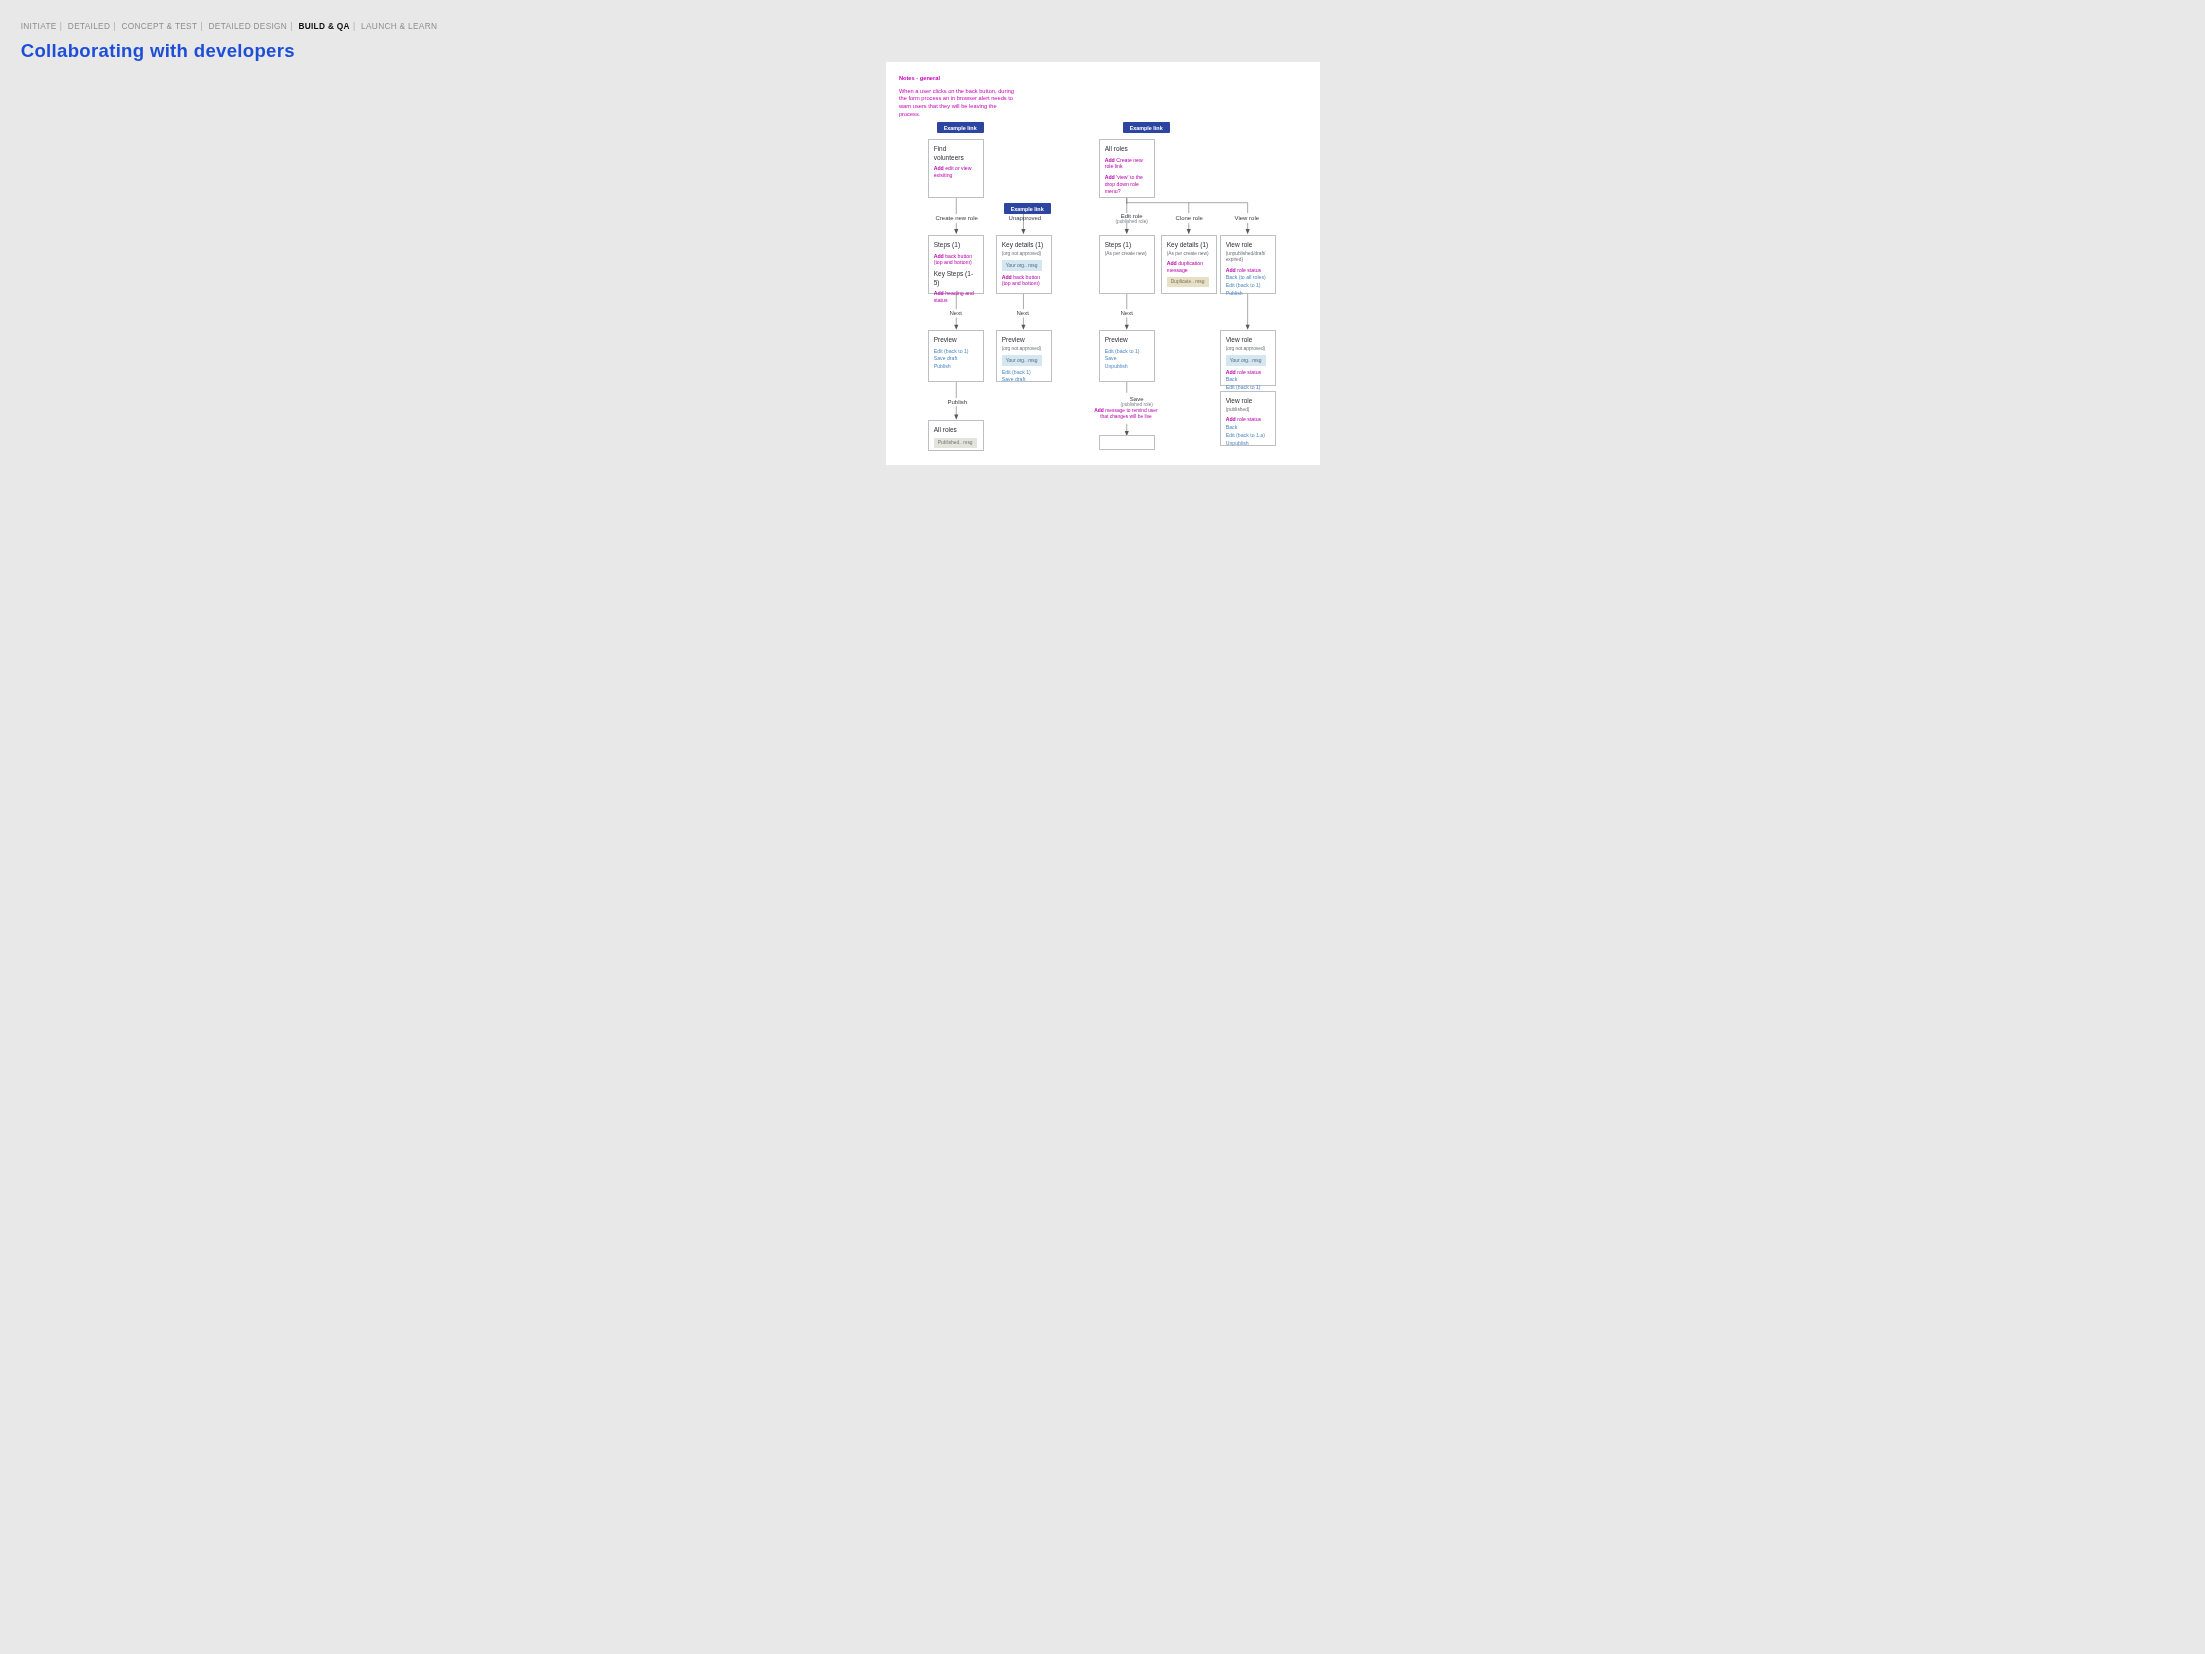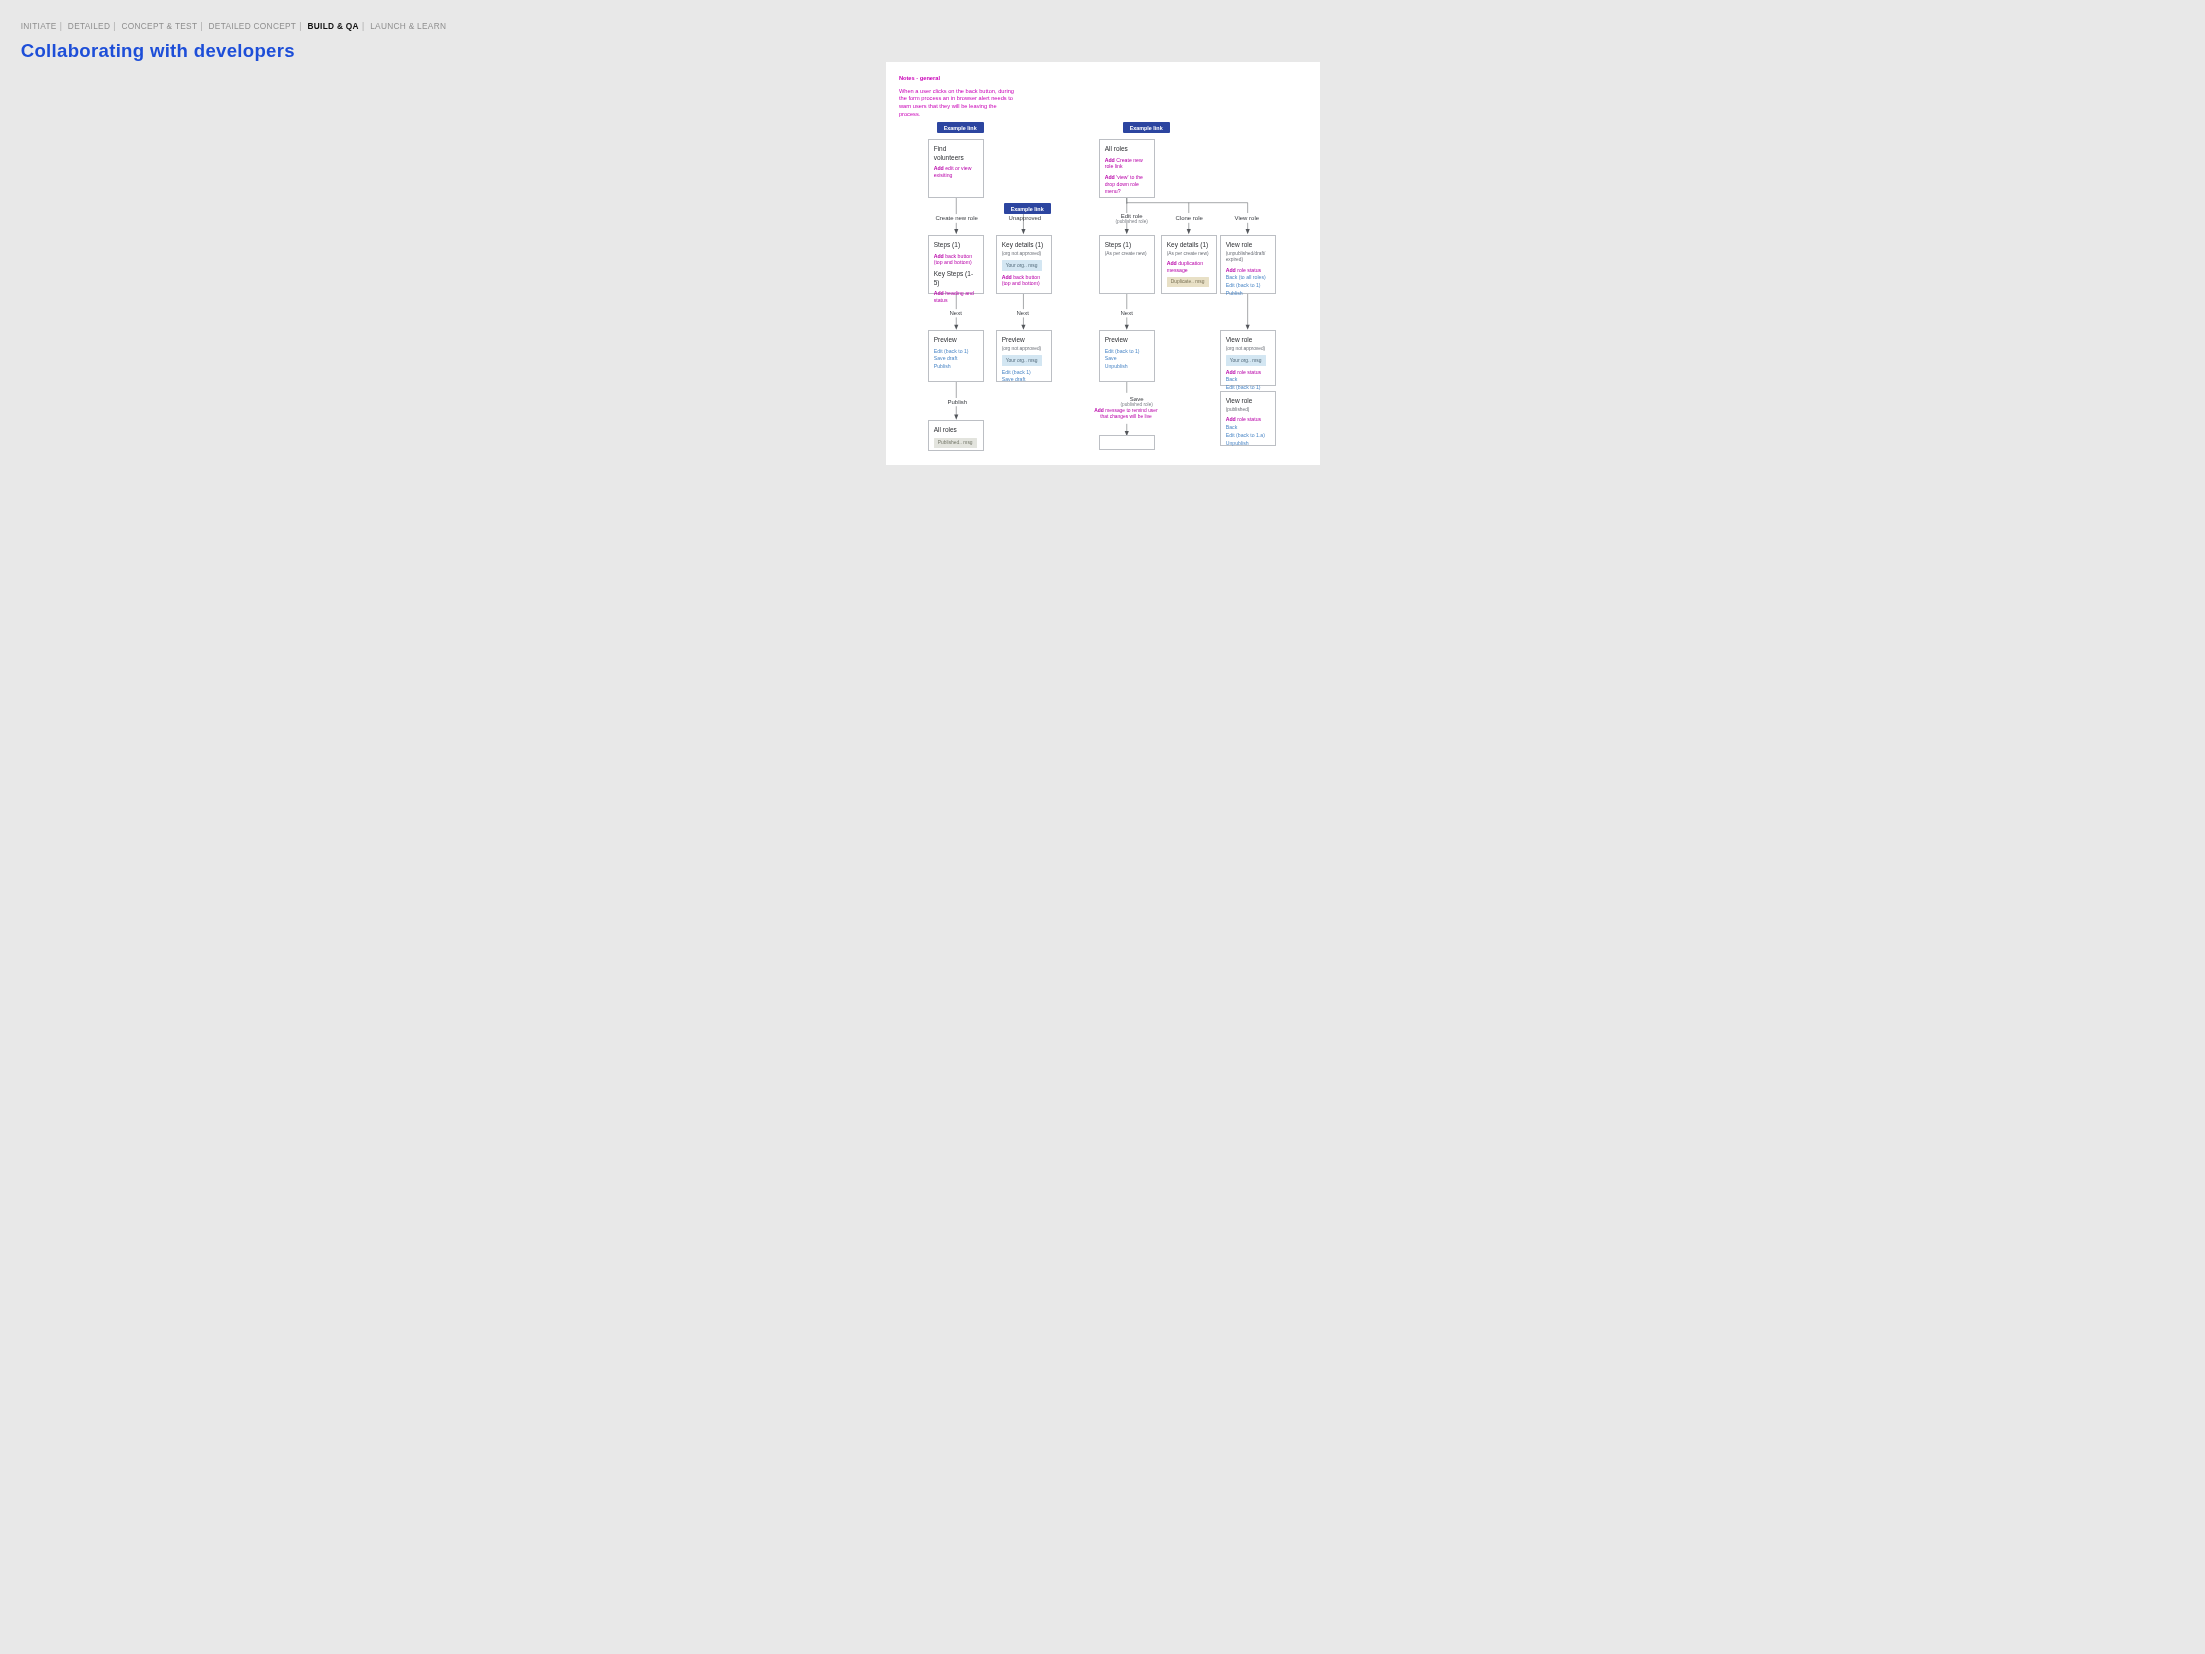--- a/index.html
+++ b/index.html
@@ -136,21 +136,21 @@
   }
   .magenta-note b { font-weight: 700; }
 </style>
 </head>
 <body>
 
 <nav class="breadcrumb">
   <span>INITIATE</span><span class="sep">|</span>
   <span>DETAILED</span><span class="sep">|</span>
   <span>CONCEPT &amp; TEST</span><span class="sep">|</span>
-  <span>DETAILED CONCEPT</span><span class="sep">|</span>
+  <span>DETAILED DESIGN</span><span class="sep">|</span>
   <span class="active">BUILD &amp; QA</span><span class="sep">|</span>
   <span>LAUNCH &amp; LEARN</span>
 </nav>
 
 <h1 class="page-title">Collaborating with developers</h1>
 
 <div class="canvas-wrap">
 <div class="canvas">
 
   <div class="notes-head">Notes - general</div>

